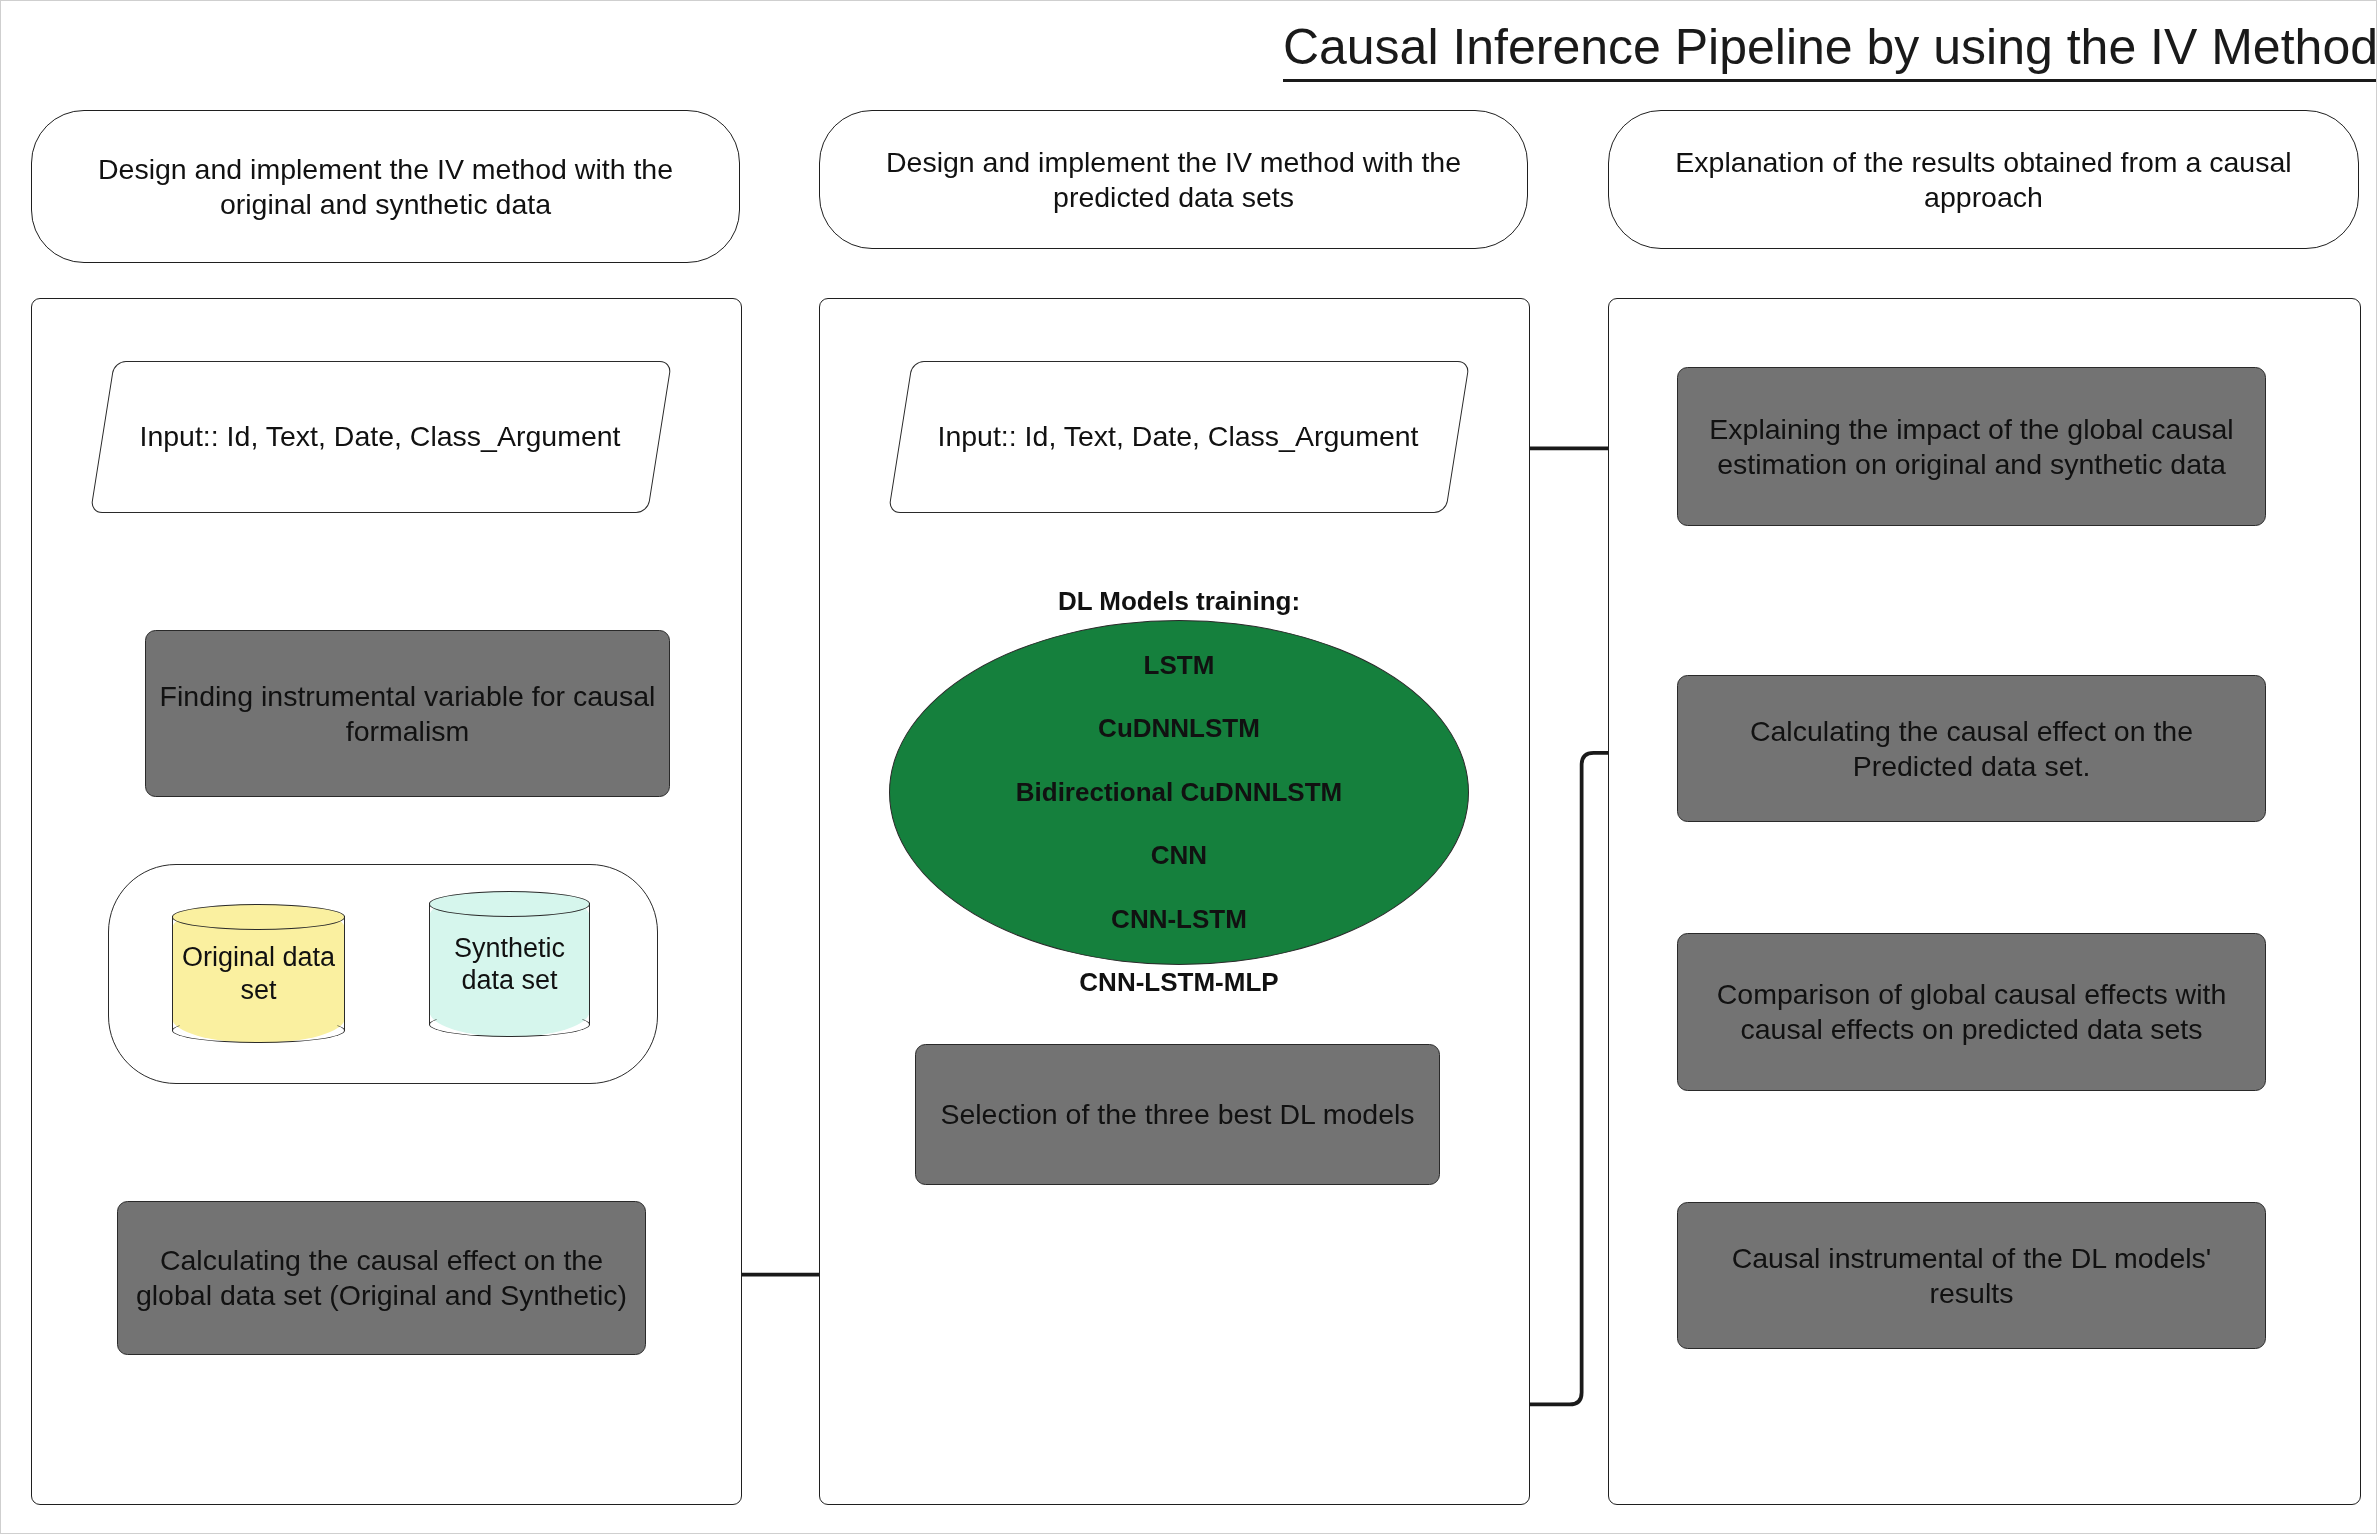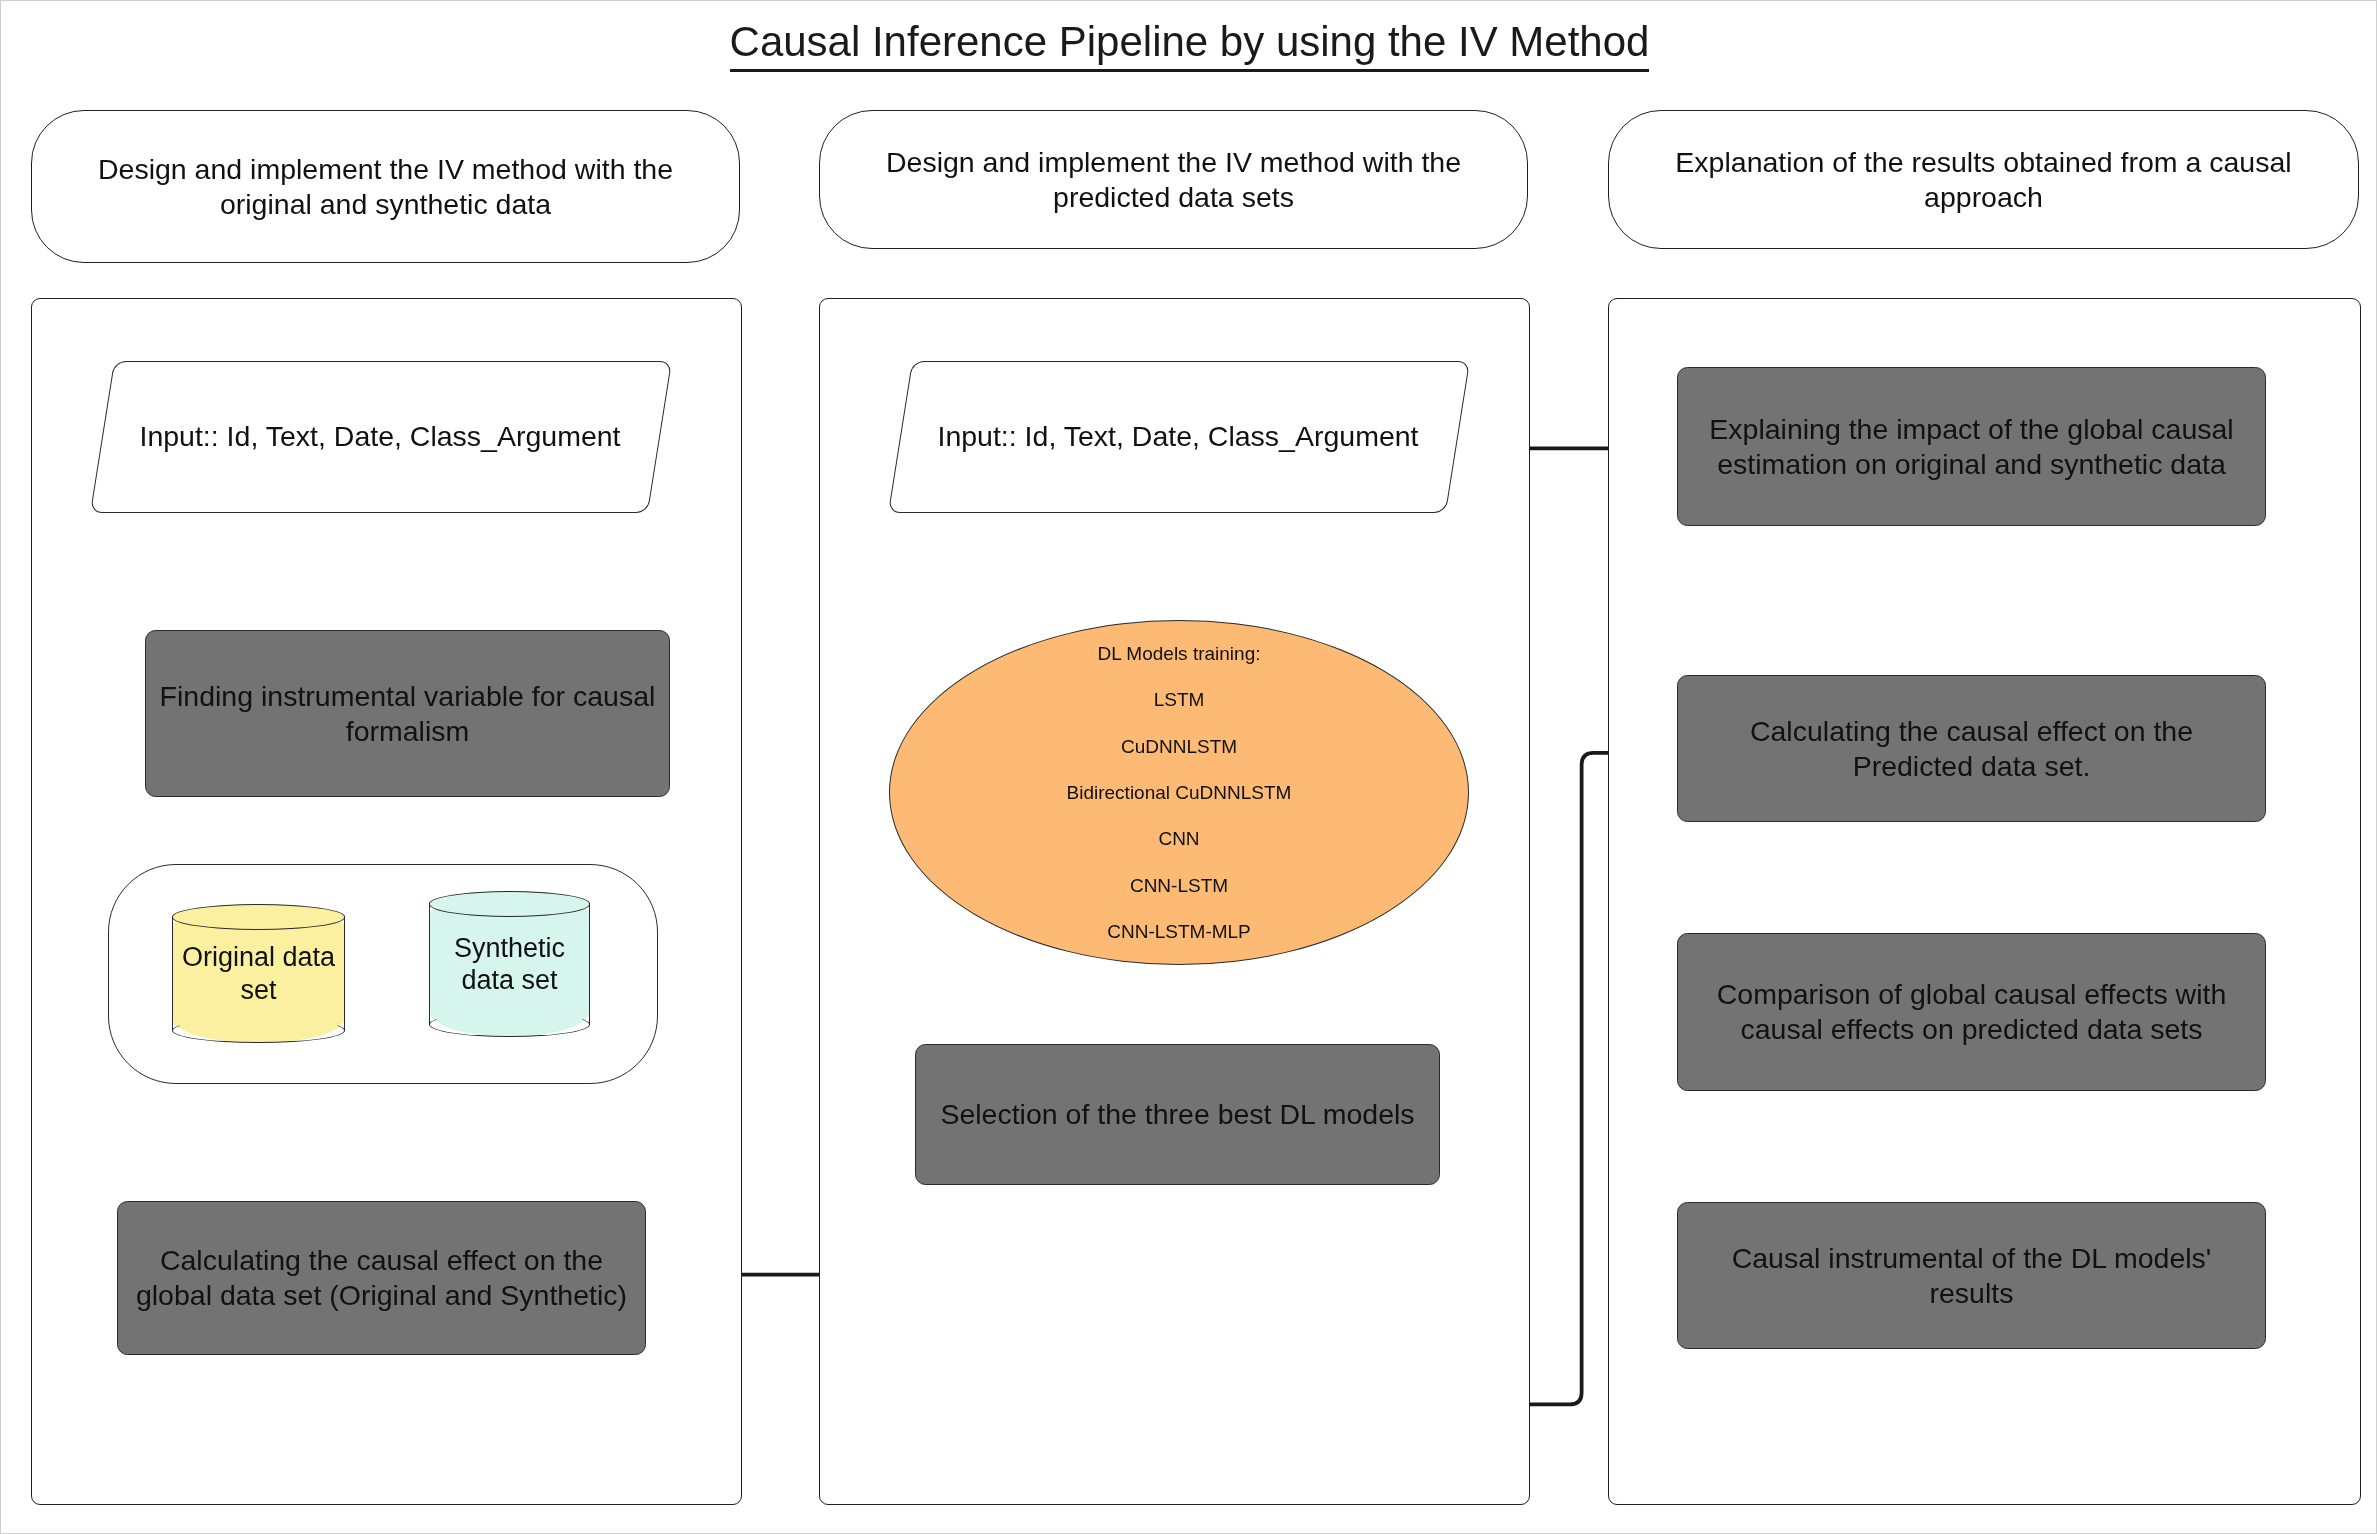--- a/index.html
+++ b/index.html
@@ -11,21 +11,21 @@
     border:1.5px solid #cfcfcf;
     box-sizing:border-box;
     overflow:hidden;
   }
   #svg-layer{position:absolute;left:0;top:0;width:2377px;height:1534px;}
   .node{position:absolute;box-sizing:border-box;display:flex;align-items:center;justify-content:center;text-align:center;}
   .node span{display:block;line-height:1.22;}
 
   .title{
     position:absolute;left:0;top:16.5px;width:2377px;
-    text-align:center;font-size:42px;color:#1a1a1a;
+    text-align:right;font-size:50px;color:#1a1a1a;
   }
   .title span{display:inline-block;border-bottom:3px solid #1a1a1a;padding-bottom:3px;}
 
   .lane-header{
     border:1.5px solid #1f1f1f;
     border-radius:53px;
     background:#ffffff;
     font-size:28.5px;color:#111;
     padding:0 19.5px;
   }
@@ -49,23 +49,24 @@
   .io-shape .io-bg{
     position:absolute;left:0;top:0;width:100%;height:100%;
     border:1.5px solid #2a2a2a;border-radius:12px;background:#fff;
     transform:skewX(-9deg);z-index:0;
   }
   .io-shape span{position:relative;z-index:1;}
 
   .ellipse{
     border:1.5px solid #2a2a2a;
     border-radius:50%;
-    background:#fdba74;
-    font-size:19px;color:#111;
+    background:#15803d;
+    font-size:26px;color:#111;
     padding:0 7.5px;
+    font-weight:bold;
   }
   .store-group{
     border:1.5px solid #2a2a2a;
     border-radius:68px;
     background:#ffffff;
   }
   .cyl{position:absolute;}
   .cyl .body{
     position:absolute;left:0;top:12px;width:100%;height:calc(100% - 24px);
     border-left:1.5px solid #2a2a2a;border-right:1.5px solid #2a2a2a;

